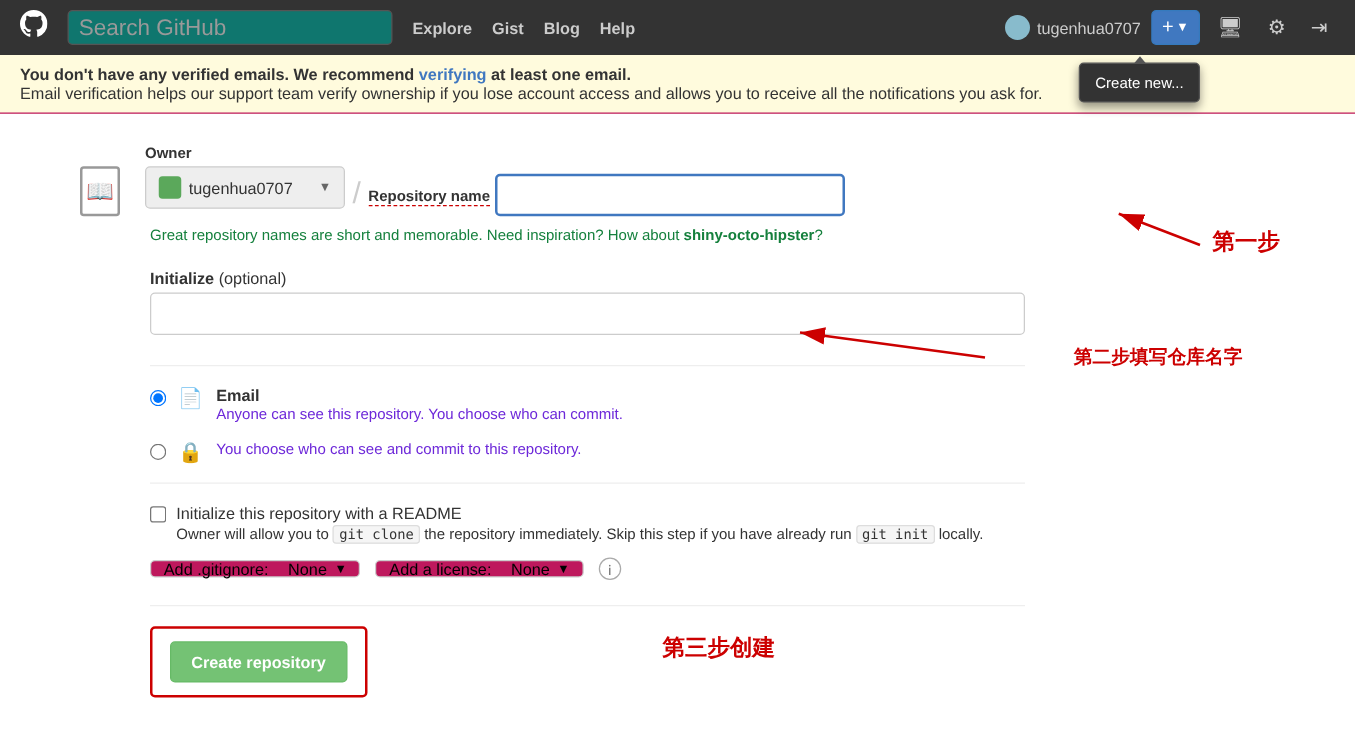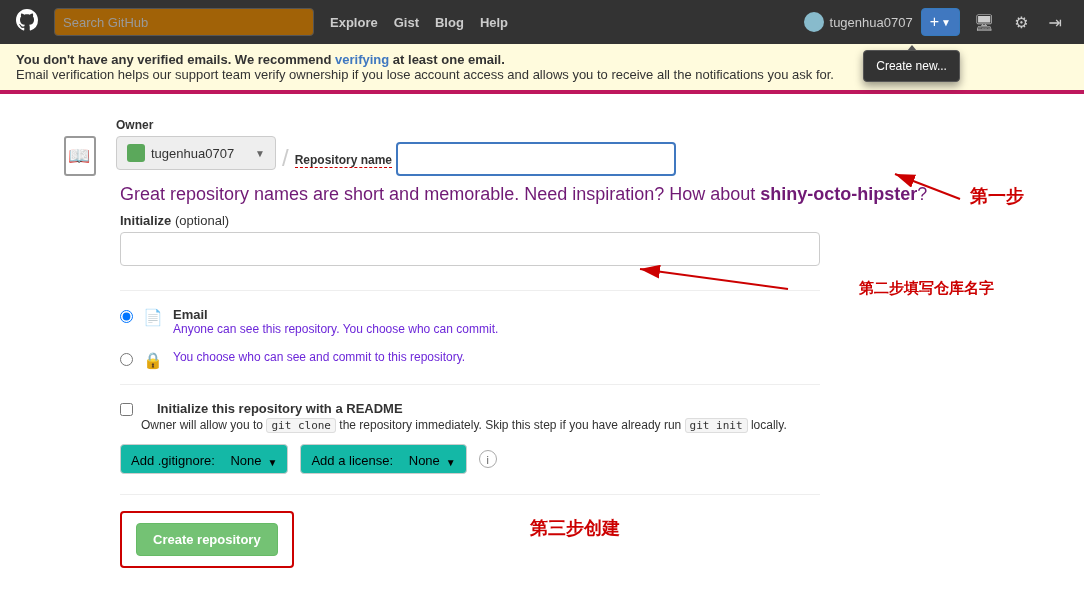--- a/index.html
+++ b/index.html
@@ -2,70 +2,70 @@
 <html><head>
   <meta charset="utf-8">
   <style>
     * { box-sizing: border-box; margin: 0; padding: 0; }
     body { font-family: -apple-system, BlinkMacSystemFont, "Segoe UI", Helvetica, Arial, sans-serif; font-size: 13px; color: #333; background: #fff; width: 1084px; height: 605px; overflow: hidden; }
 
     
     .navbar { background: #333; height: 44px; display: flex; align-items: center; padding: 0 16px; gap: 16px; position: relative; z-index: 10; }
     .navbar-logo { color: #fff; font-size: 20px; cursor: pointer; }
     .navbar-search { flex: 1; max-width: 260px; }
-    .navbar-search input { width: 100%; background: #a16207; border: 1px solid #555; border-radius: 4px; color: #ccc; padding: 4px 8px; font-size: 13px; height: 28px; outline: none; }
+    .navbar-search input { width: 100%; background: #0f766e; border: 1px solid #555; border-radius: 4px; color: #ccc; padding: 4px 8px; font-size: 18px; height: 28px; outline: none; }
     .navbar-search input::placeholder { color: #999; }
     .navbar-links { display: flex; gap: 16px; }
     .navbar-links a { color: #ccc; text-decoration: none; font-size: 13px; font-weight: 600; }
     .navbar-right { margin-left: auto; display: flex; align-items: center; gap: 8px; }
     .navbar-user { display: flex; align-items: center; gap: 6px; color: #ccc; font-size: 13px; }
     .navbar-user .avatar { width: 20px; height: 20px; border-radius: 50%; background: #8BC; display: inline-block; }
     .navbar-icon-btn { background: none; border: none; color: #ccc; cursor: pointer; font-size: 16px; padding: 4px 6px; display: flex; align-items: center; gap: 2px; position: relative; }
     .create-new-tooltip { position: absolute; top: 42px; right: 0; background: #333; border: 1px solid #555; border-radius: 4px; padding: 8px 12px; color: #fff; font-size: 12px; white-space: nowrap; z-index: 100; box-shadow: 0 4px 8px rgba(0,0,0,0.4); }
     .create-new-tooltip::before { content: ''; position: absolute; top: -6px; left: 50%; transform: translateX(-50%); border-width: 0 5px 6px 5px; border-style: solid; border-color: transparent transparent #555 transparent; }
 
     
-    .banner { background: #fffbdd; border-bottom: 4px solid #be185d; padding: 8px 16px; font-size: 13px; }
+    .banner { background: #fffbdd; border-bottom: 1px solid #be185d; padding: 8px 16px; font-size: 13px; }
     .banner a { color: #4078c0; text-decoration: none; }
     .banner strong { font-weight: 700; }
 
     
     .main { padding: 24px 32px; position: relative; }
     .field-label { font-size: 12px; font-weight: 700; color: #333; margin-bottom: 4px; }
     .owner-select { display: flex; align-items: center; gap: 6px; border: 1px solid #ccc; border-radius: 4px; padding: 5px 10px; background: #eee; cursor: pointer; height: 34px; font-size: 13px; min-width: 160px; }
     .owner-avatar { width: 18px; height: 18px; background: #5ba85b; border-radius: 3px; }
     .owner-chevron { font-size: 10px; color: #666; margin-left: auto; }
     .repo-name-input { border: 2px solid #4078c0; border-radius: 4px; padding: 5px 8px; font-size: 13px; height: 34px; width: 280px; outline: none; }
 
     
-    .suggestion { font-size: 18px; color: #701a75; margin-bottom: 8px; }
+    .suggestion { font-size: 12px; color: #15803d; margin-bottom: 20px; }
     .suggestion strong { font-weight: 700; }
     .desc-input { width: 700px; border: 1px solid #ccc; border-radius: 4px; padding: 6px 8px; font-size: 13px; height: 34px; outline: none; margin-bottom: 20px; }
 
     
     .separator { border: none; border-top: 1px solid #eee; margin: 4px 0 16px 0; width: 700px; }
 
     
     .radio-option { display: flex; align-items: flex-start; gap: 10px; margin-bottom: 14px; }
     .radio-option input[type="radio"] { margin-top: 3px; }
     .radio-icon { width: 20px; height: 20px; display: flex; align-items: center; justify-content: center; font-size: 16px; }
     .radio-content { }
     .radio-title { font-size: 13px; font-weight: 700; }
     .radio-desc { font-size: 12px; color: #6d28d9; }
 
     
     .checkbox-option { display: flex; align-items: flex-start; gap: 8px; margin: 12px 0; }
     .checkbox-option input[type="checkbox"] { margin-top: 2px; }
-    .checkbox-label { font-size: 13px; font-weight: 700; margin-left: 16px; }
+    .checkbox-label { font-size: 13px; font-weight: 400; }
     .checkbox-desc { font-size: 12px; color: #333; margin-top: 2px; }
     .code-inline { background: #f5f5f5; border: 1px solid #ddd; border-radius: 3px; padding: 0 4px; font-family: monospace; font-size: 11px; }
 
     
     .dropdown-row { display: flex; align-items: center; gap: 12px; margin-bottom: 20px; margin-top: 4px; }
-    .dropdown-btn { border: 1px solid #ccc; border-radius: 4px; background: #14b8a6; padding: 5px 10px; font-size: 13px; cursor: pointer; display: flex; align-items: flex-end; gap: 6px; height: 30px; }
+    .dropdown-btn { border: 1px solid #ccc; border-radius: 4px; background: #be185d; padding: 5px 10px; font-size: 13px; cursor: pointer; display: flex; align-items: center; gap: 6px; height: 14px; }
     .dropdown-btn .caret { font-size: 10px; }
     .info-icon { width: 18px; height: 18px; border-radius: 50%; border: 1px solid #aaa; display: flex; align-items: center; justify-content: center; font-size: 11px; color: #666; cursor: pointer; }
 
     
     .create-btn { background: #5cb85c; color: #fff; border: 1px solid #4cae4c; border-radius: 4px; padding: 8px 16px; font-size: 13px; font-weight: 600; cursor: pointer; opacity: 0.85; }
 
     
     .annotations { position: absolute; top: 0; left: 0; width: 100%; height: 100%; pointer-events: none; }
     .annotation-text { position: absolute; font-size: 16px; color: #c00; font-weight: 700; }
 

